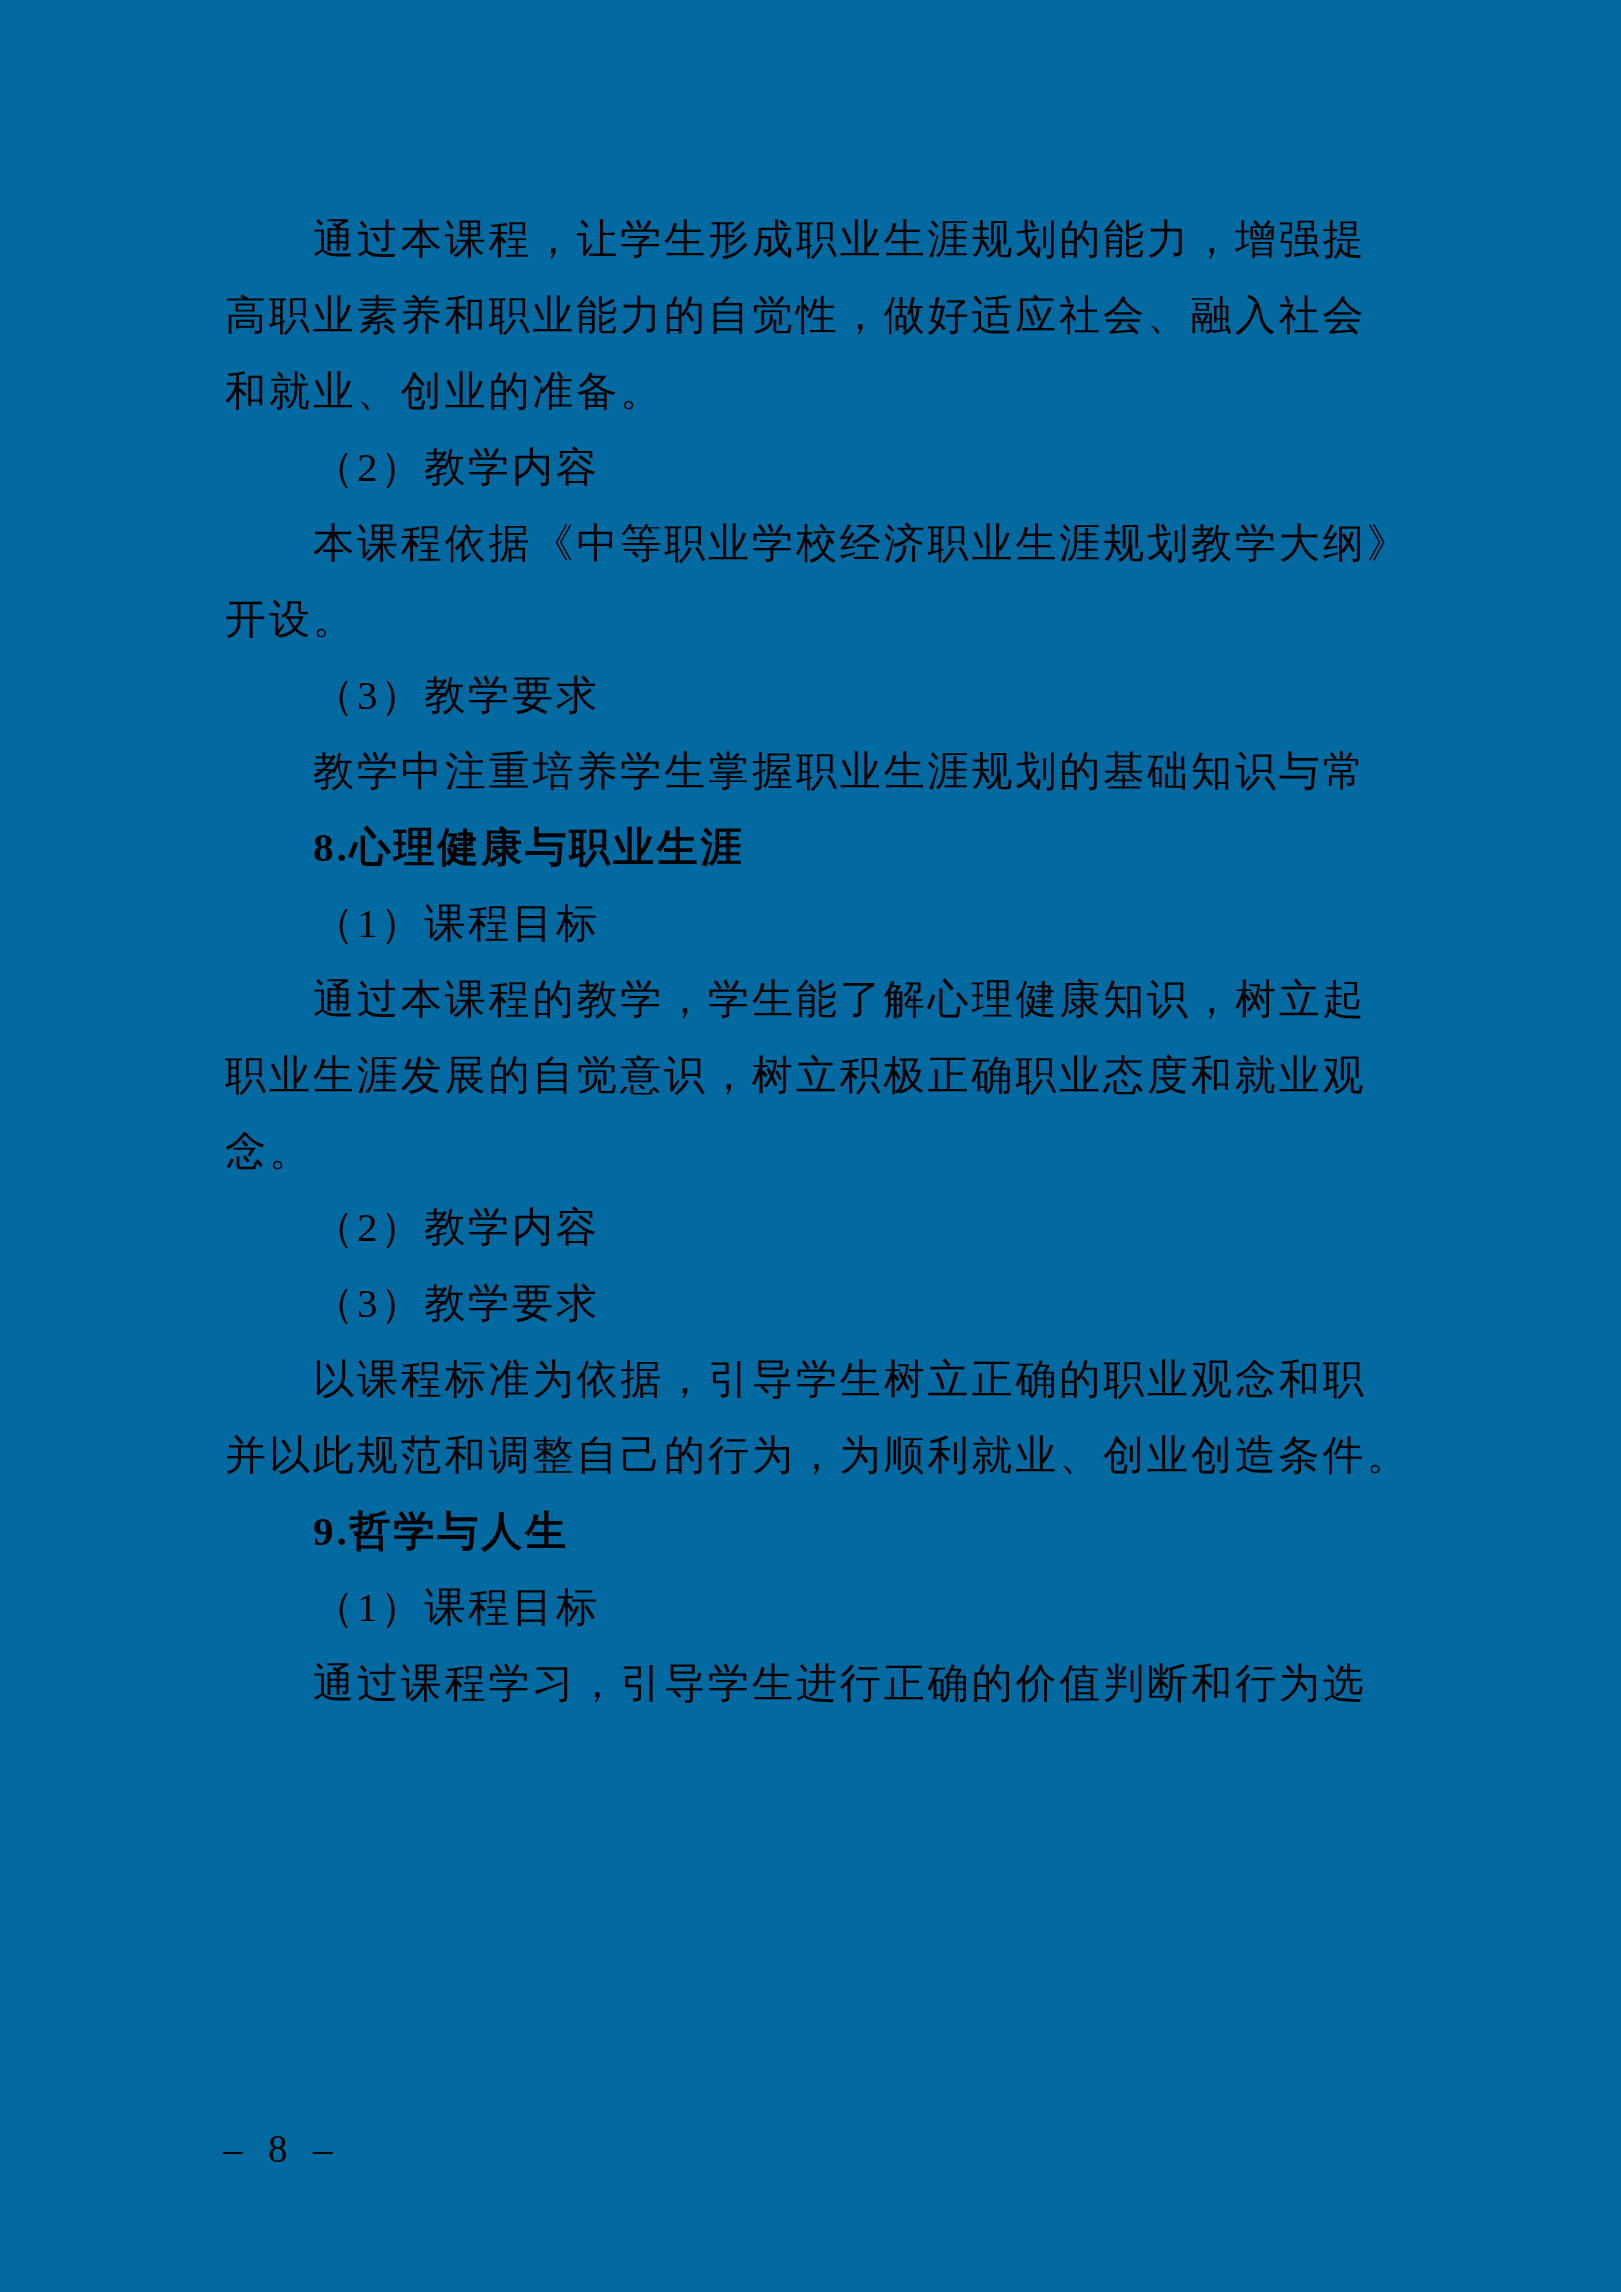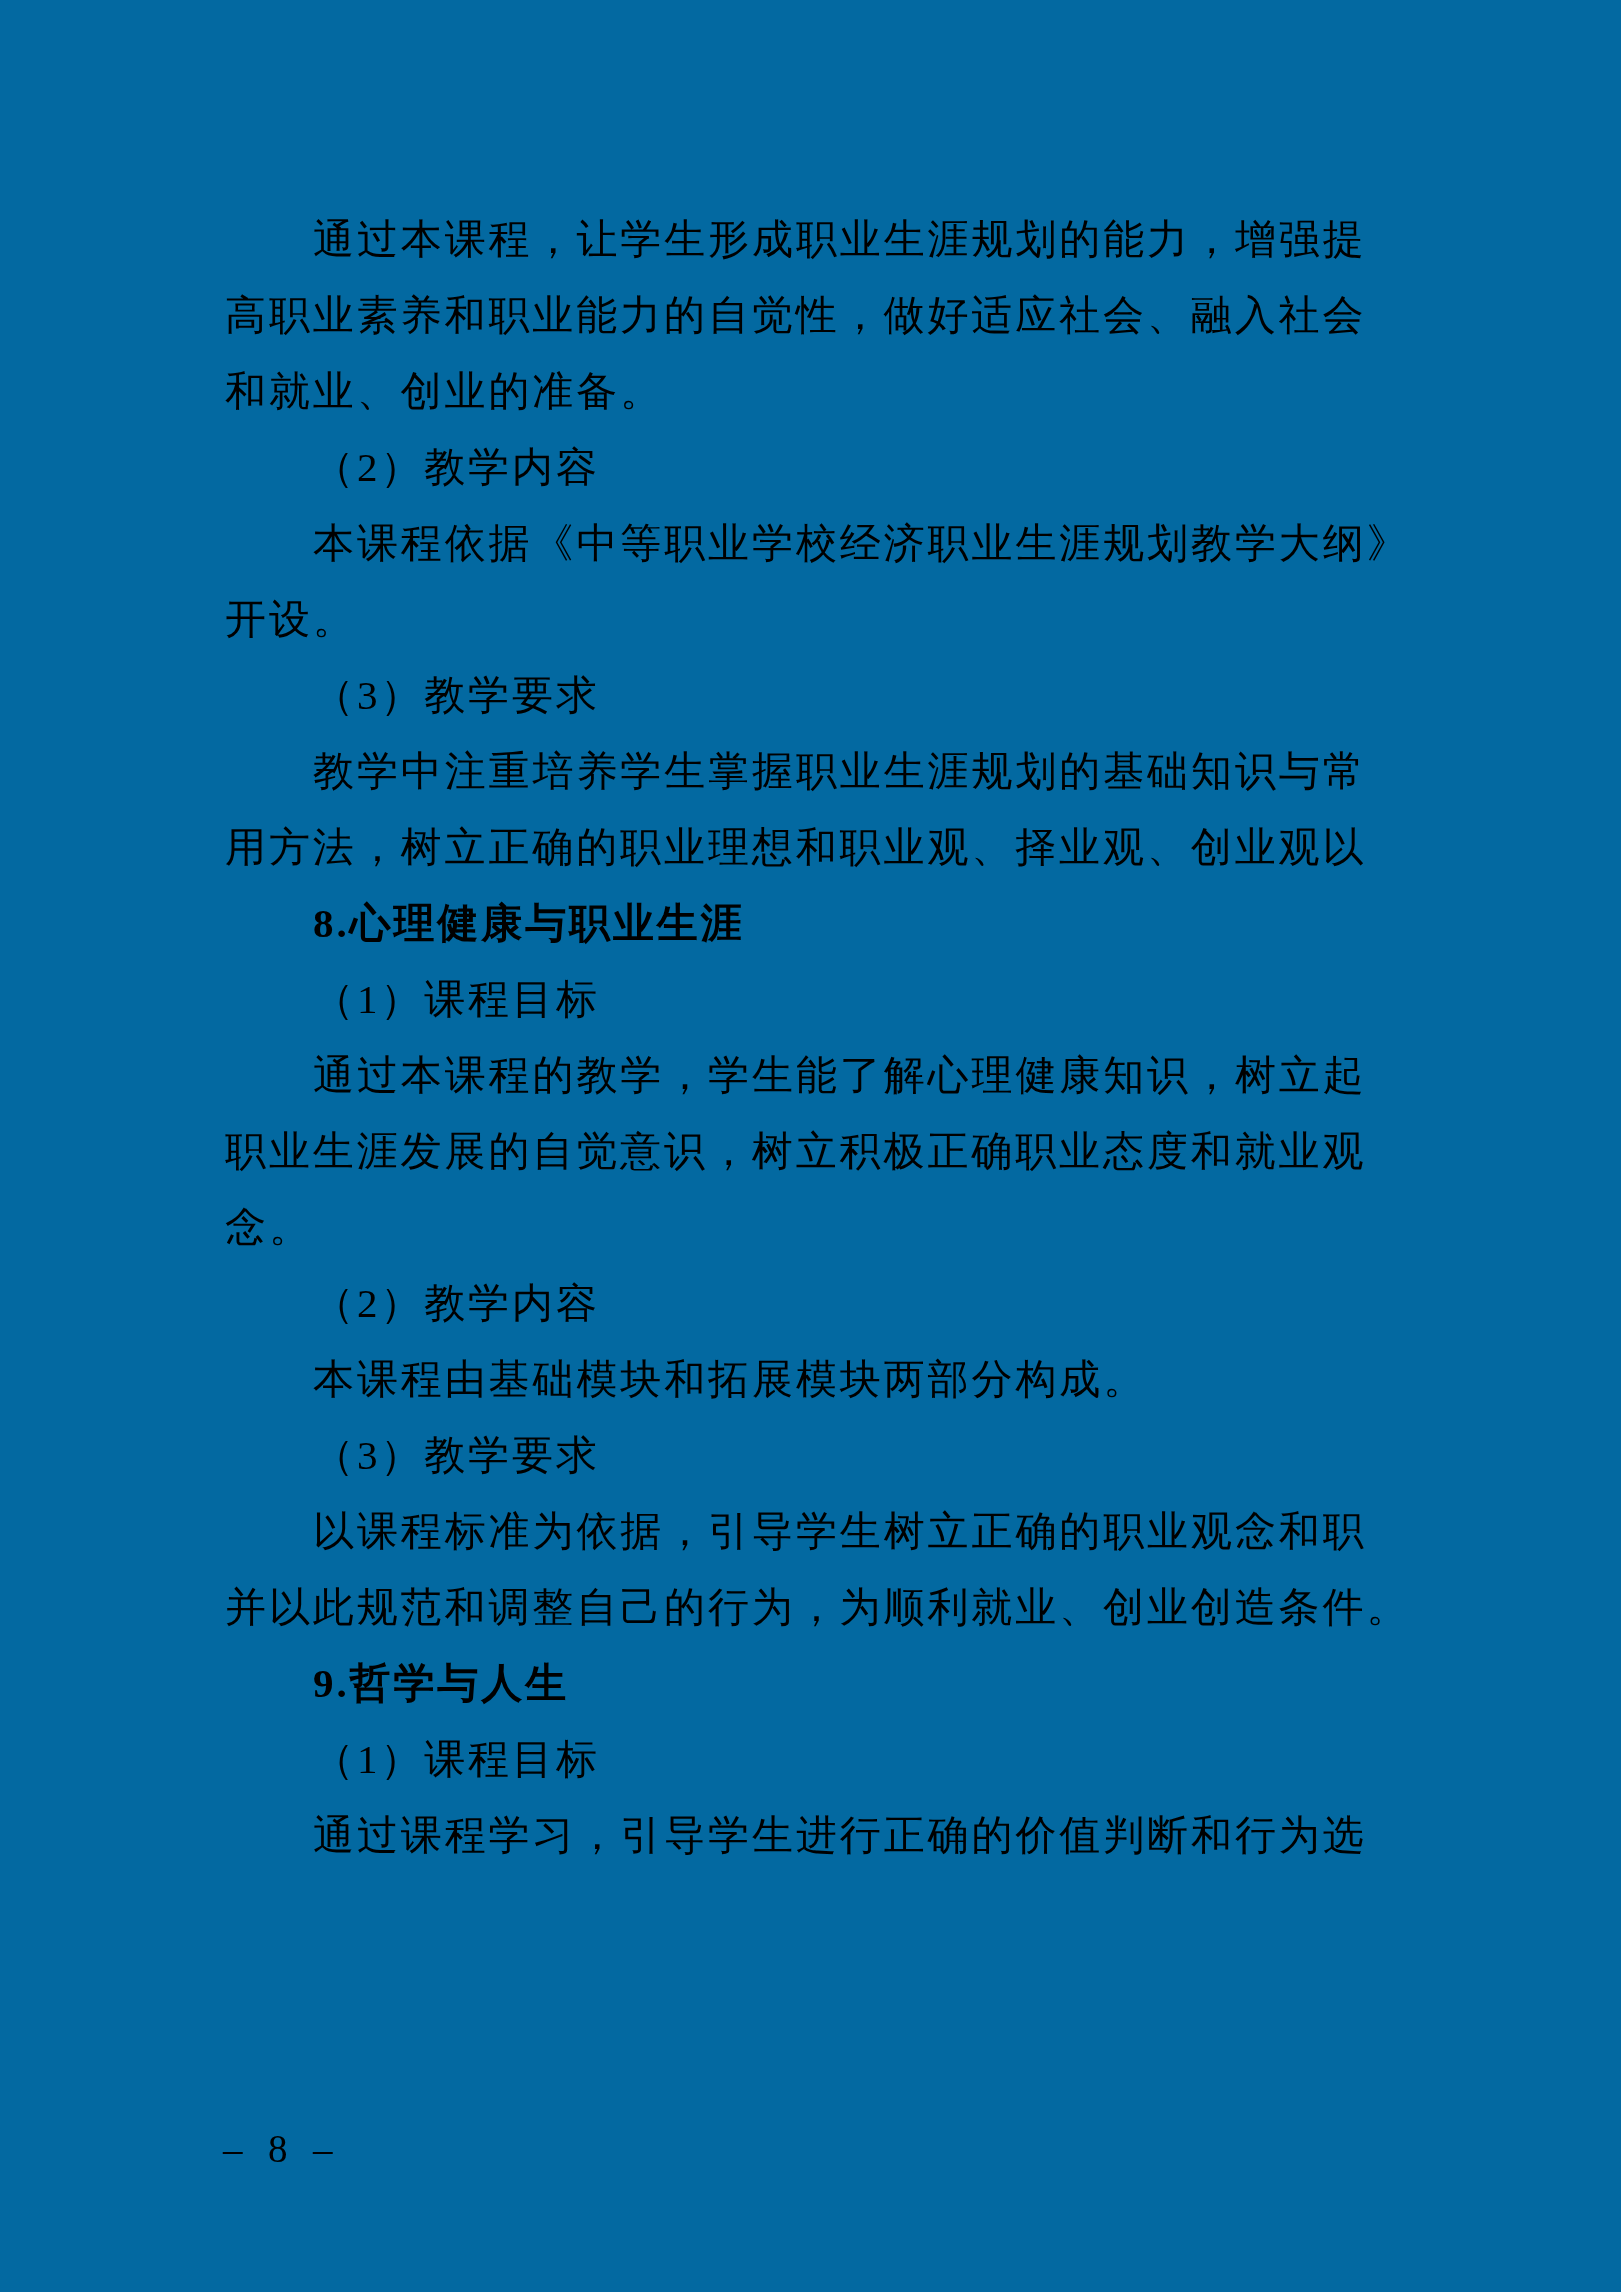--- a/index.html
+++ b/index.html
@@ -54,28 +54,26 @@
 <div class="page">
   <div class="content">
       <div class="line indent">通过本课程，让学生形成职业生涯规划的能力，增强提</div>
       <div class="line">高职业素养和职业能力的自觉性，做好适应社会、融入社会</div>
       <div class="line">和就业、创业的准备。</div>
       <div class="line indent">（2）教学内容</div>
       <div class="line indent">本课程依据《中等职业学校经济职业生涯规划教学大纲》</div>
       <div class="line">开设。</div>
       <div class="line indent">（3）教学要求</div>
       <div class="line indent">教学中注重培养学生掌握职业生涯规划的基础知识与常</div>
-      <div class="line">用方法，树立正确的职业理想和职业观、择业观、创业观以</div>
       <div class="line indent bold">8.心理健康与职业生涯</div>
       <div class="line indent">（1）课程目标</div>
       <div class="line indent">通过本课程的教学，学生能了解心理健康知识，树立起</div>
       <div class="line">职业生涯发展的自觉意识，树立积极正确职业态度和就业观</div>
       <div class="line">念。</div>
       <div class="line indent">（2）教学内容</div>
-      <div class="line indent">本课程由基础模块和拓展模块两部分构成。</div>
       <div class="line indent">（3）教学要求</div>
       <div class="line indent">以课程标准为依据，引导学生树立正确的职业观念和职</div>
       <div class="line">并以此规范和调整自己的行为，为顺利就业、创业创造条件。</div>
       <div class="line indent bold">9.哲学与人生</div>
       <div class="line indent">（1）课程目标</div>
       <div class="line indent">通过课程学习，引导学生进行正确的价值判断和行为选</div>
     </div>
   <div class="footer">– 8 –</div>
 </div>
 

